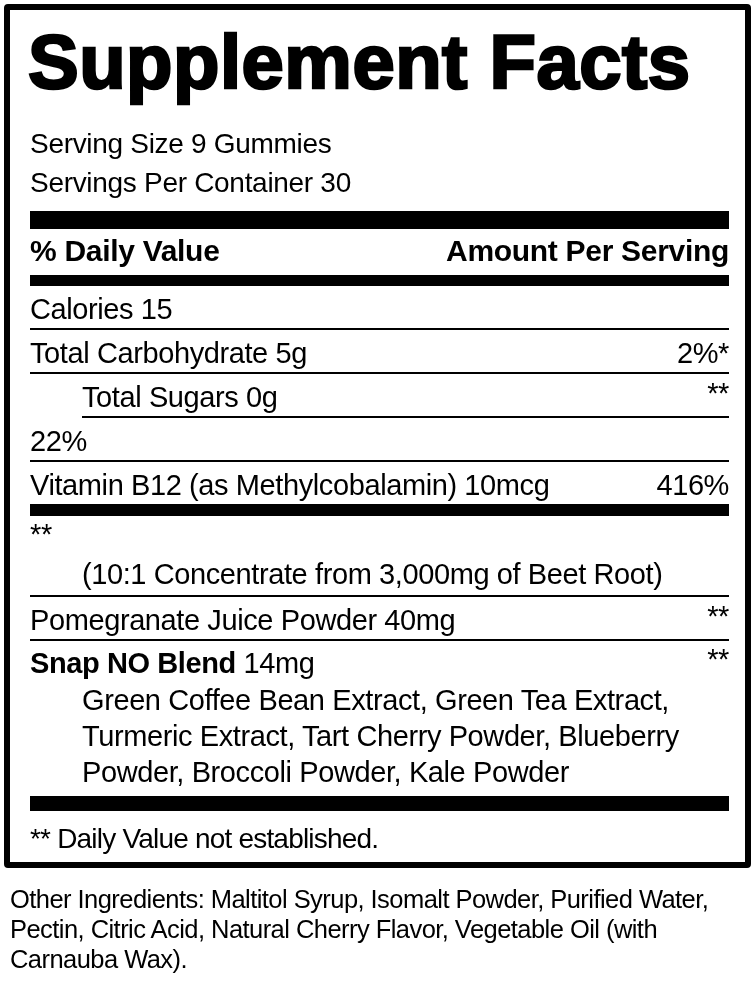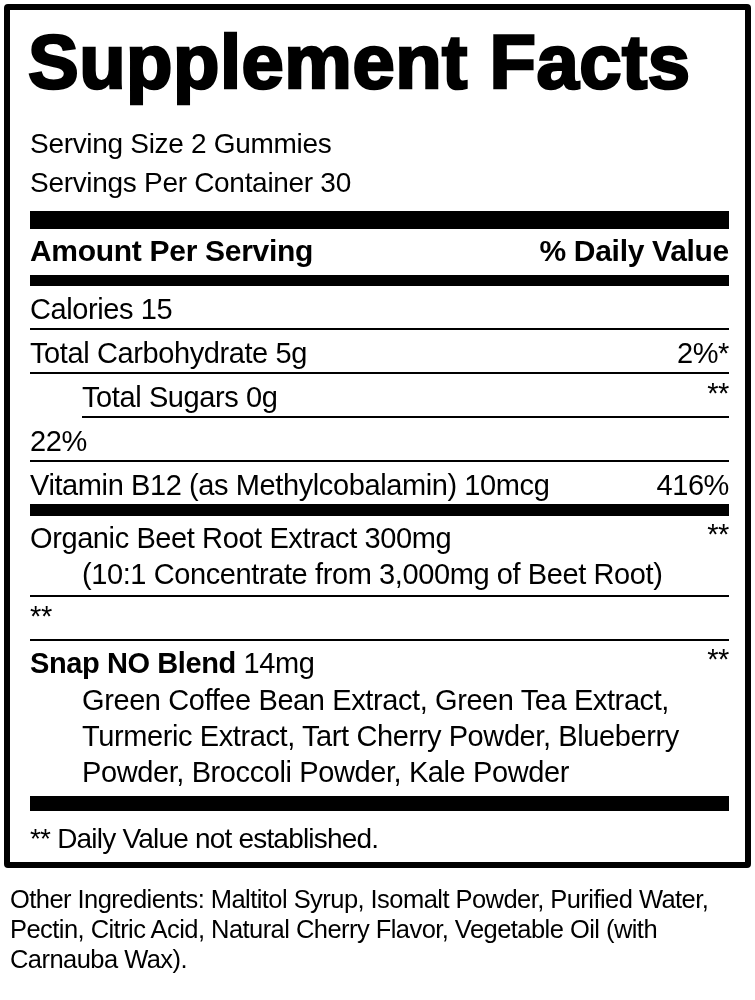--- a/index.html
+++ b/index.html
@@ -105,28 +105,28 @@
   }
 </style>
 </head>
 <body>
 
 <div class="page">
   <div class="facts-box">
 
     <div class="title">Supplement Facts</div>
 
-    <div class="serving-line serving-1">Serving Size 2 Gummies</div>
+    <div class="serving-line serving-1">Serving Size 9 Gummies</div>
     <div class="serving-line serving-2">Servings Per Container 30</div>
 
     <div class="bar bar-a"></div>
 
     <div class="hdr-row">
+      <span>% Daily Value</span>
       <span>Amount Per Serving</span>
-      <span>% Daily Value</span>
     </div>
 
     <div class="bar bar-b"></div>
 
     <div class="row rule">
       <span>Calories 15</span>
       <span class="dv"></span>
     </div>
 
     <div class="row rule">
@@ -145,27 +145,27 @@
 
     <div class="row">
       <span>Vitamin B12 (as Methylcobalamin) 10mcg</span>
       <span class="dv">416%</span>
     </div>
 
     <div class="bar bar-c"></div>
 
     <div class="group group-beet rule">
       <div class="g-head">
-        <span>Organic Beet Root Extract 300mg</span>
         <span class="dv star">**</span>
       </div>
       <div class="g-detail">(10:1 Concentrate from 3,000mg of Beet Root)</div>
     </div>
 
     <div class="row rule">
+      <span>Pomegranate Juice Powder 40mg</span>
       <span class="dv star">**</span>
     </div>
 
     <div class="group group-snap">
       <div class="g-head">
         <span><span class="bold">Snap NO Blend</span><span> 14mg</span></span>
         <span class="dv star">**</span>
       </div>
       <div class="g-blend-list">Green Coffee Bean Extract, Green Tea Extract, Turmeric Extract, Tart Cherry Powder, Blueberry Powder, Broccoli Powder, Kale Powder</div>
     </div>

